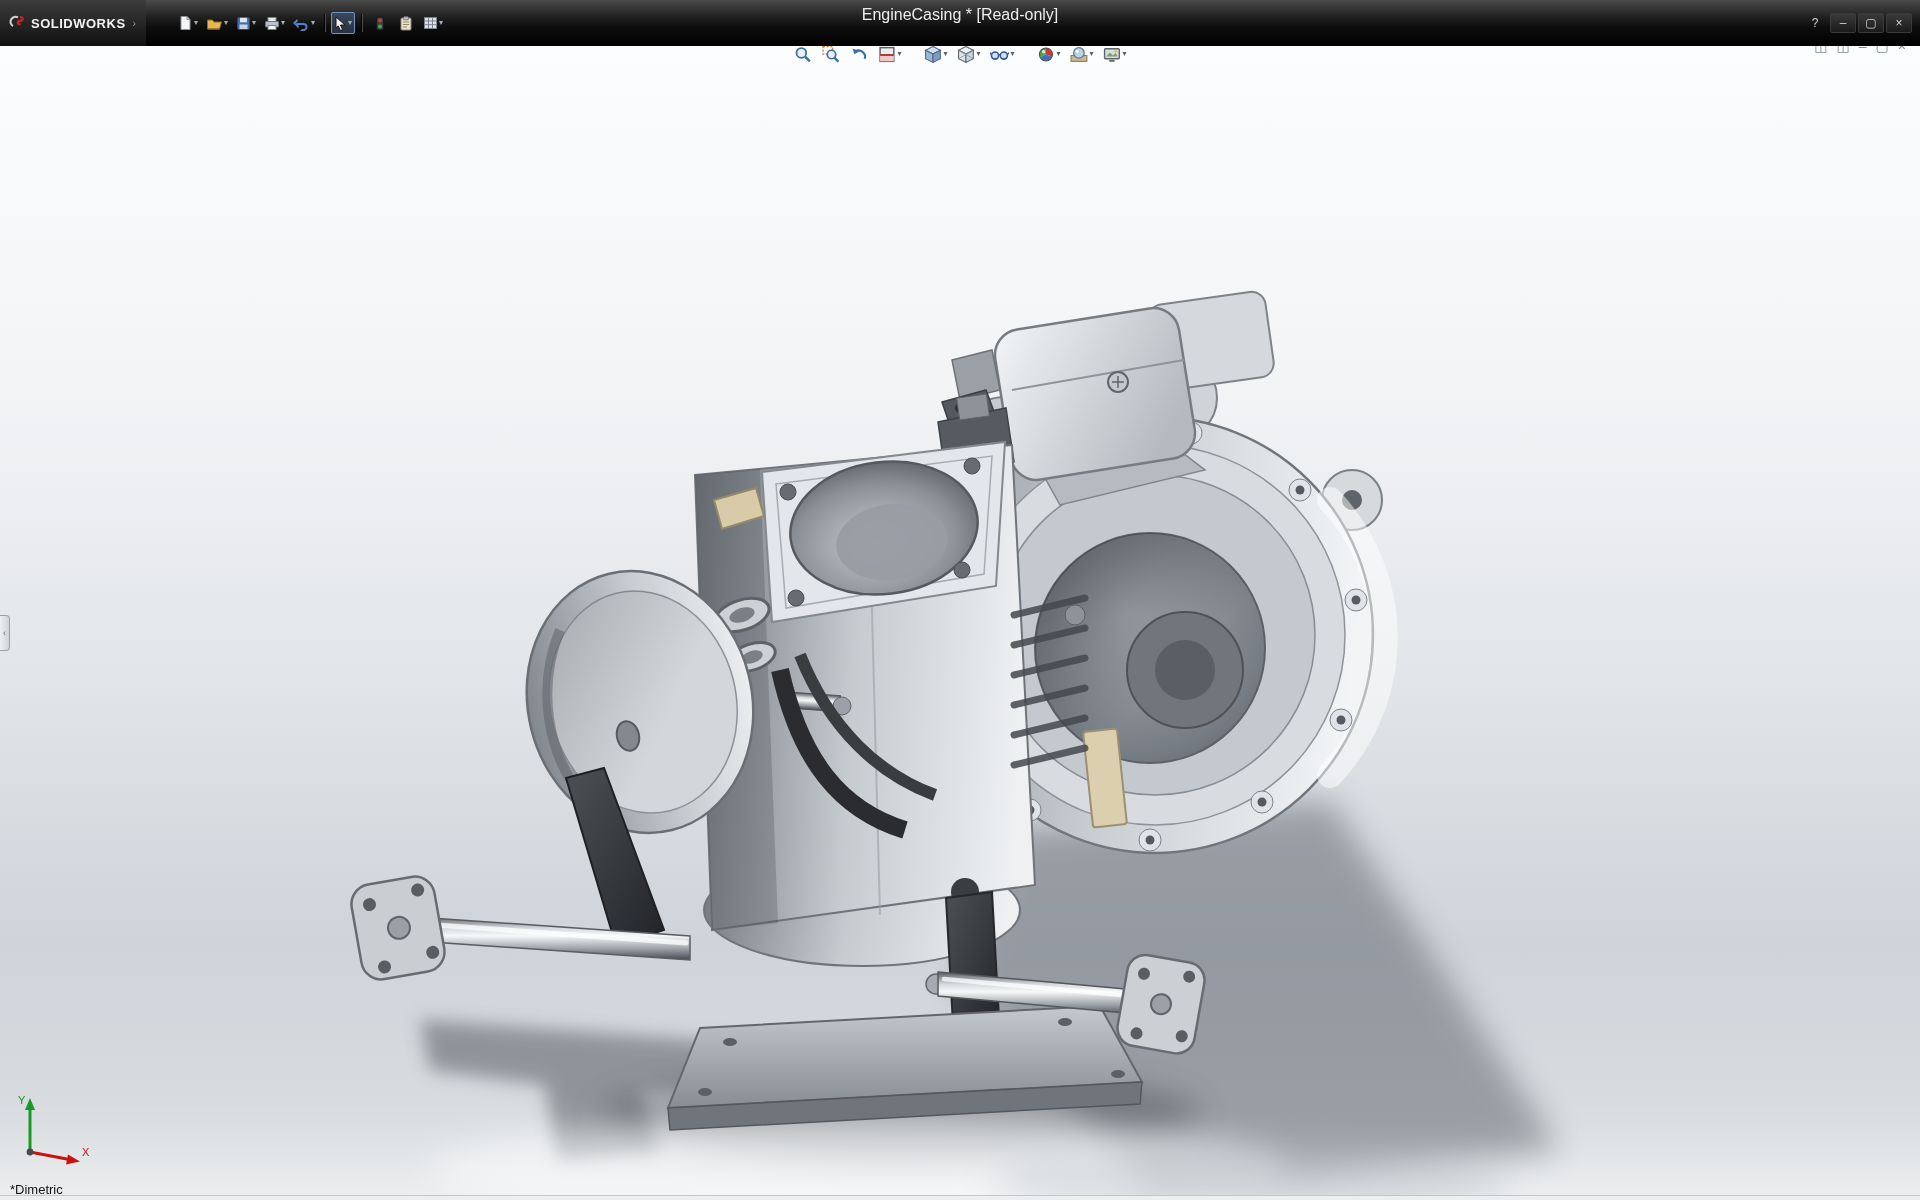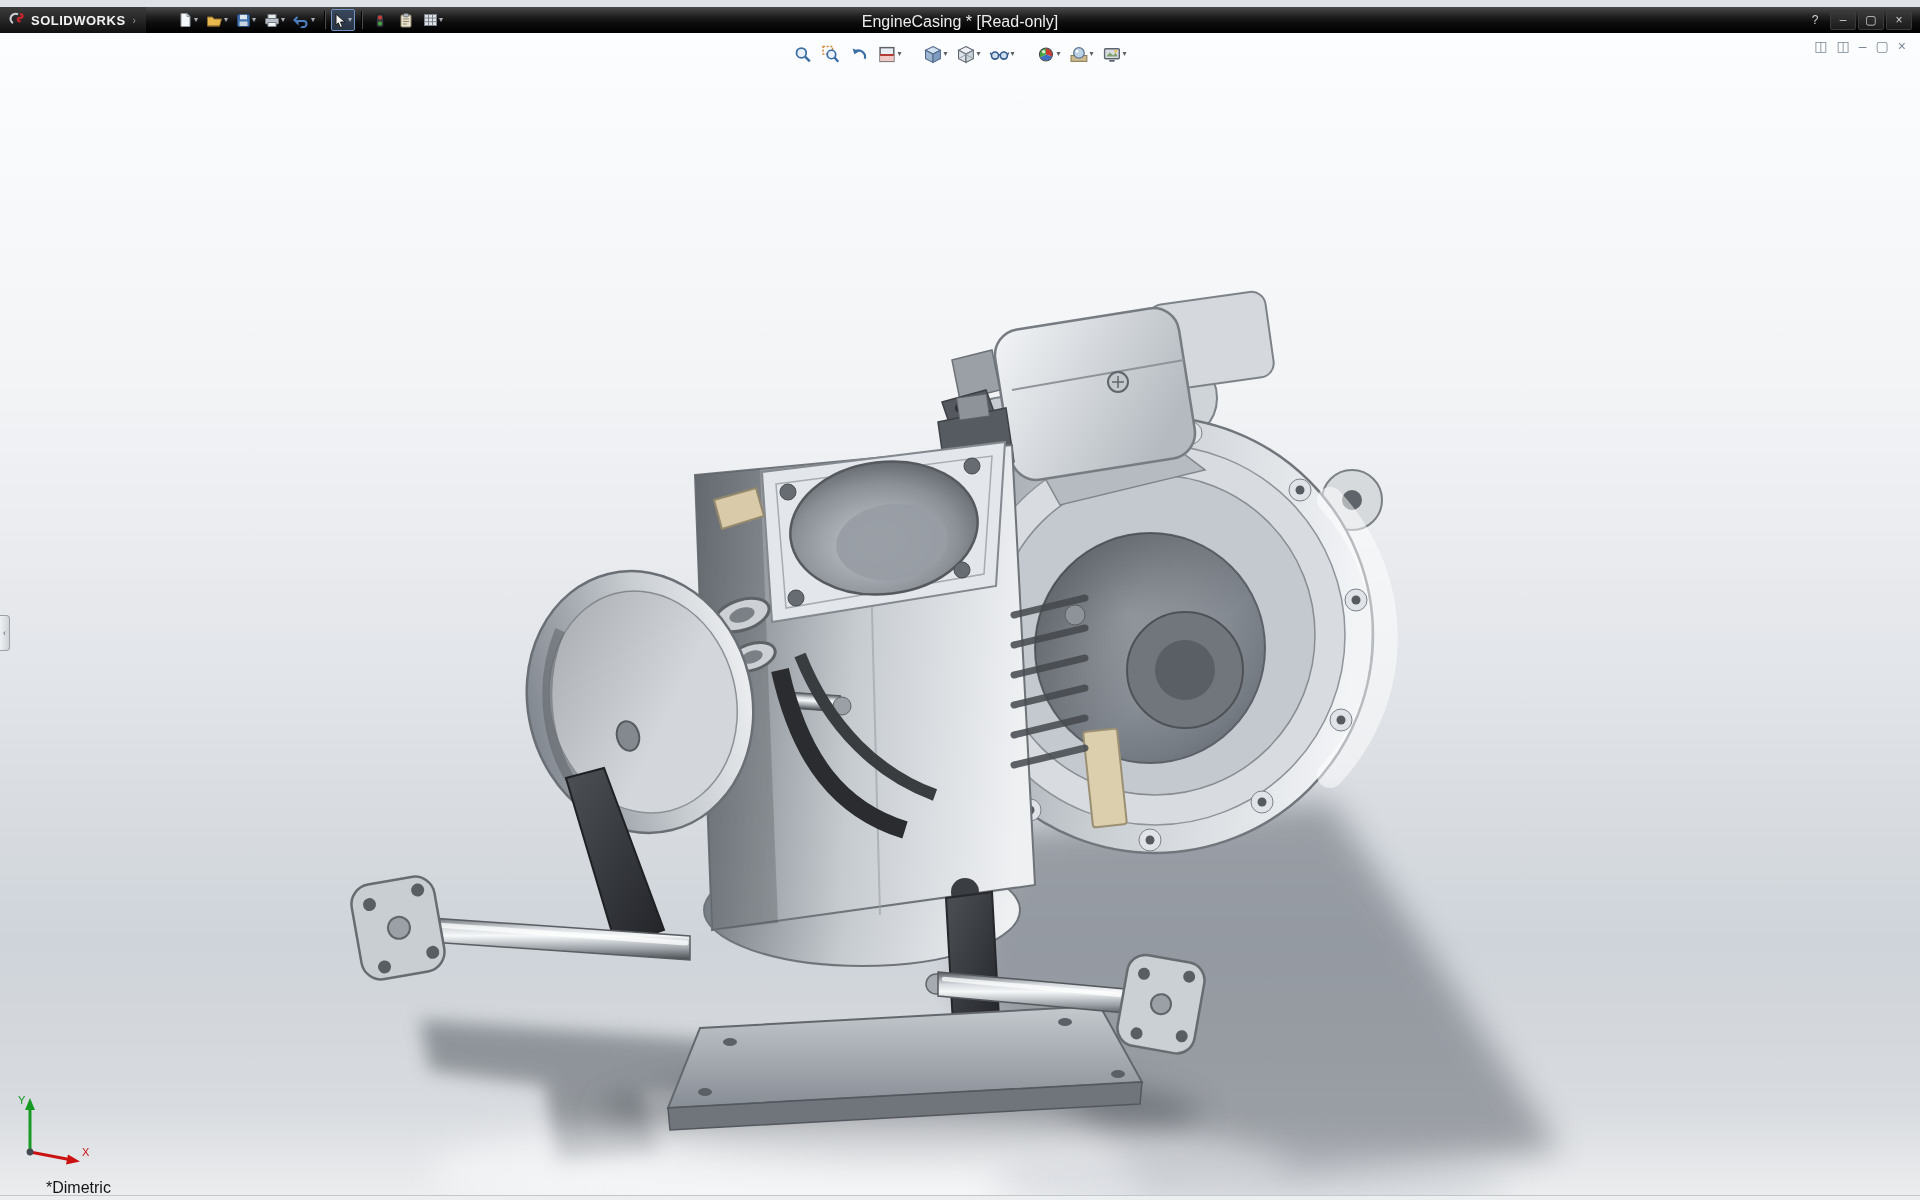--- a/index.html
+++ b/index.html
@@ -1,21 +1,21 @@
 <!DOCTYPE html>
 <html><head>
 <meta charset="utf-8">
 <style>
   * { margin:0; padding:0; box-sizing:border-box; }
   html,body { width:1920px; height:1200px; overflow:hidden;
     font-family:"Liberation Sans", sans-serif; background:#000; }
   .app { position:relative; width:1920px; height:1200px; background:#dfe3e8; }
 
   
-  .titlebar { position:absolute; top:7px; left:0; width:1920px; height:26px;
+  .titlebar { position:absolute; top:0; left:0; width:1920px; height:46px;
     background:linear-gradient(#4a4a4a 0%, #1f1f1f 38%, #0d0d0d 60%, #000 100%);
     display:flex; align-items:center; color:#e6e6e6; z-index:30; }
   .brand { display:flex; align-items:center; gap:5px; padding:0 10px 0 8px; height:100%;
     background:linear-gradient(#3c3c3c,#101010); }
   .brand-text { font-size:13px; font-weight:bold; letter-spacing:.5px; color:#f2f2f2; }
   .brand-chev { color:#9a9a9a; font-size:10px; margin-left:2px; }
   .tb-icons { display:flex; align-items:center; gap:2px; margin-left:28px; }
   .tb-btn { display:flex; align-items:center; justify-content:center; height:22px;
     min-width:24px; padding:0 2px; border:1px solid transparent; border-radius:2px; }
   .tb-btn.active { border-color:#6f93c2; background:linear-gradient(#3a485c,#273243); }
@@ -46,22 +46,22 @@
   .doc-ctl { color:#7c8894; font-size:14px; line-height:16px; }
 
   
   .splitter-tab { position:absolute; left:0; top:585px; width:10px; height:36px;
     background:linear-gradient(90deg,#eef0f2,#cfd4d9); border:1px solid #9aa0a6; border-left:none;
     border-radius:0 4px 4px 0; display:flex; align-items:center; justify-content:center;
     font-size:9px; color:#5c6268; z-index:10; }
 
   
   .triad { position:absolute; left:14px; bottom:28px; z-index:10; }
-  .orientation-label { position:absolute; left:10px; bottom:3px; font-size:16px;
-    color:#141414; z-index:11;margin-left:36px; }
+  .orientation-label { position:absolute; left:10px; bottom:3px; font-size:13px;
+    color:#141414; z-index:11; }
   .bottom-edge { position:absolute; left:0; bottom:0; width:100%; height:5px;
     background:#eceef0; border-top:1px solid #c3c7cb; z-index:9; }
 </style>
 </head>
 <body>
 
 <div class="app">
 
   <header class="titlebar">
     <div class="brand">

